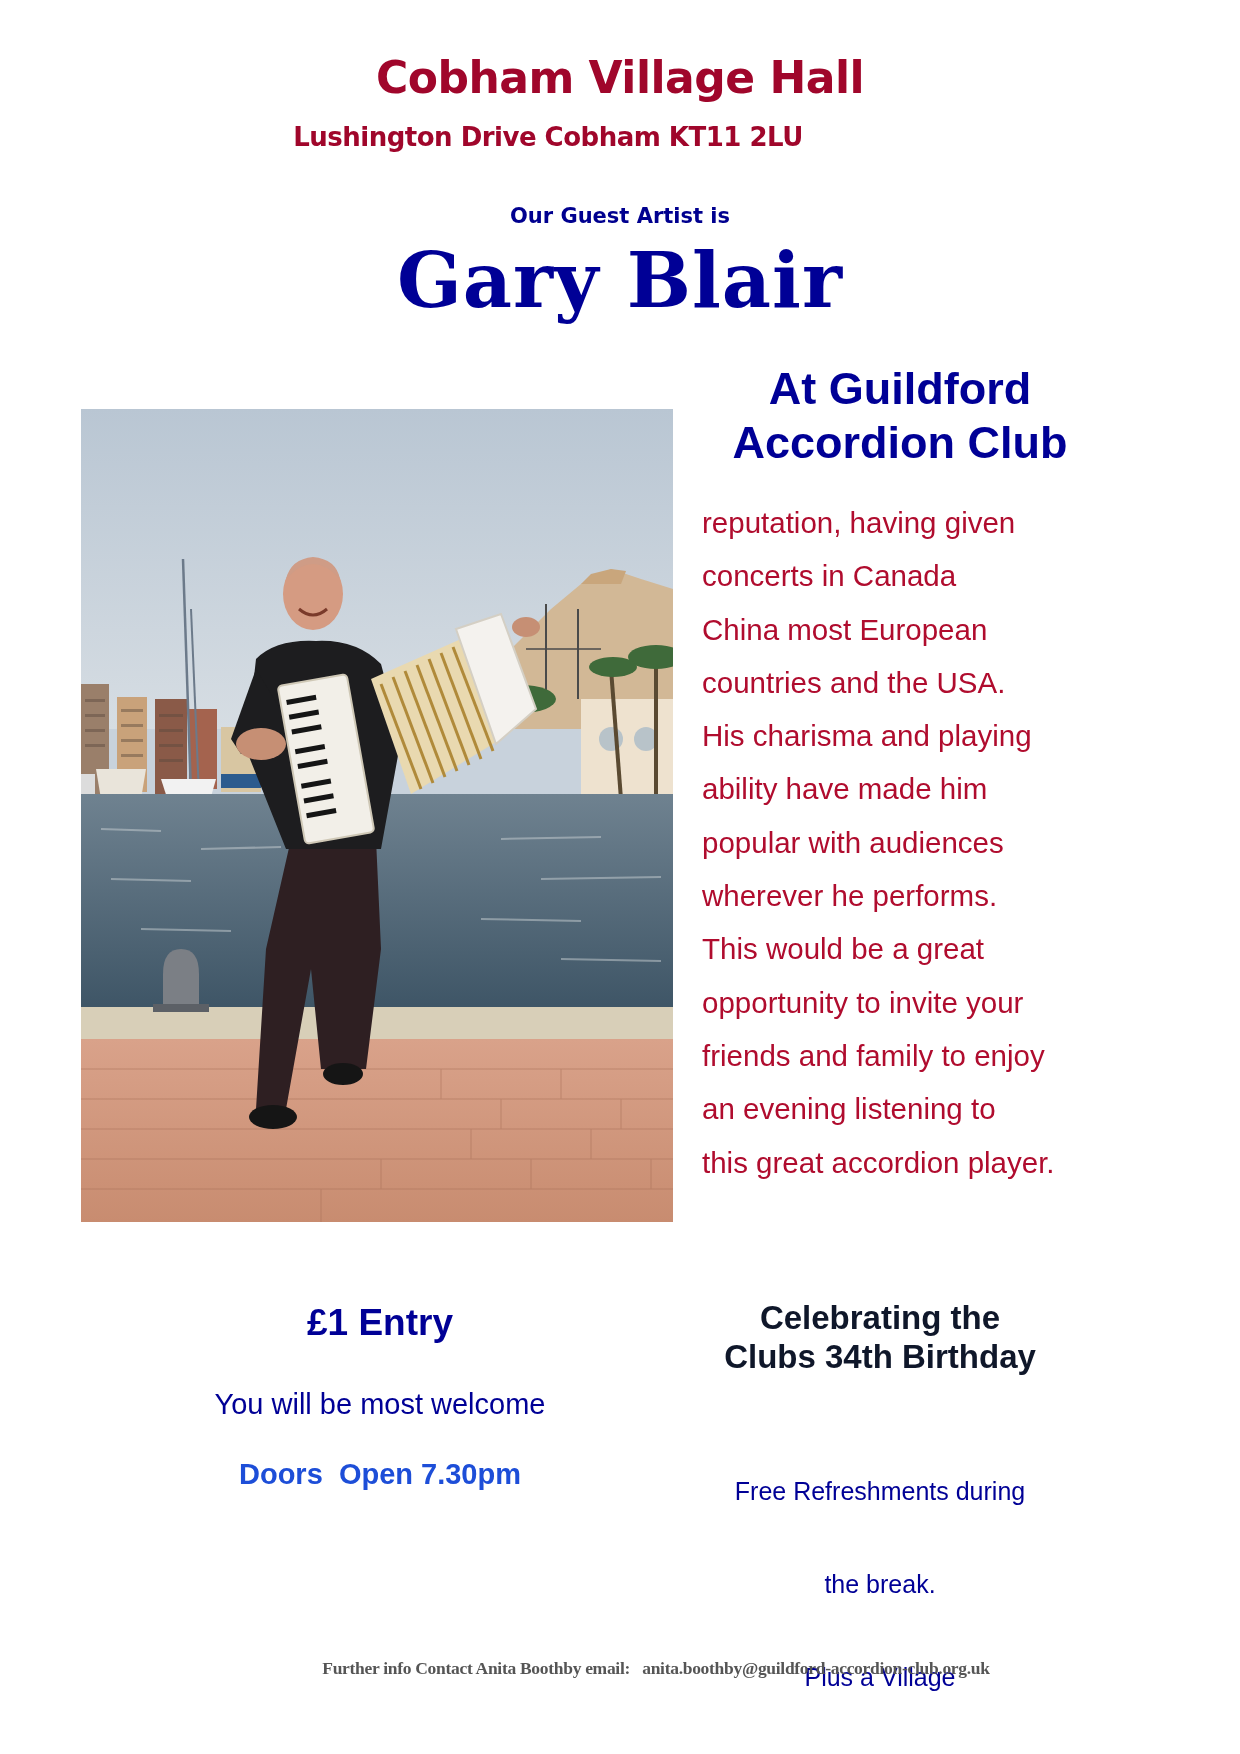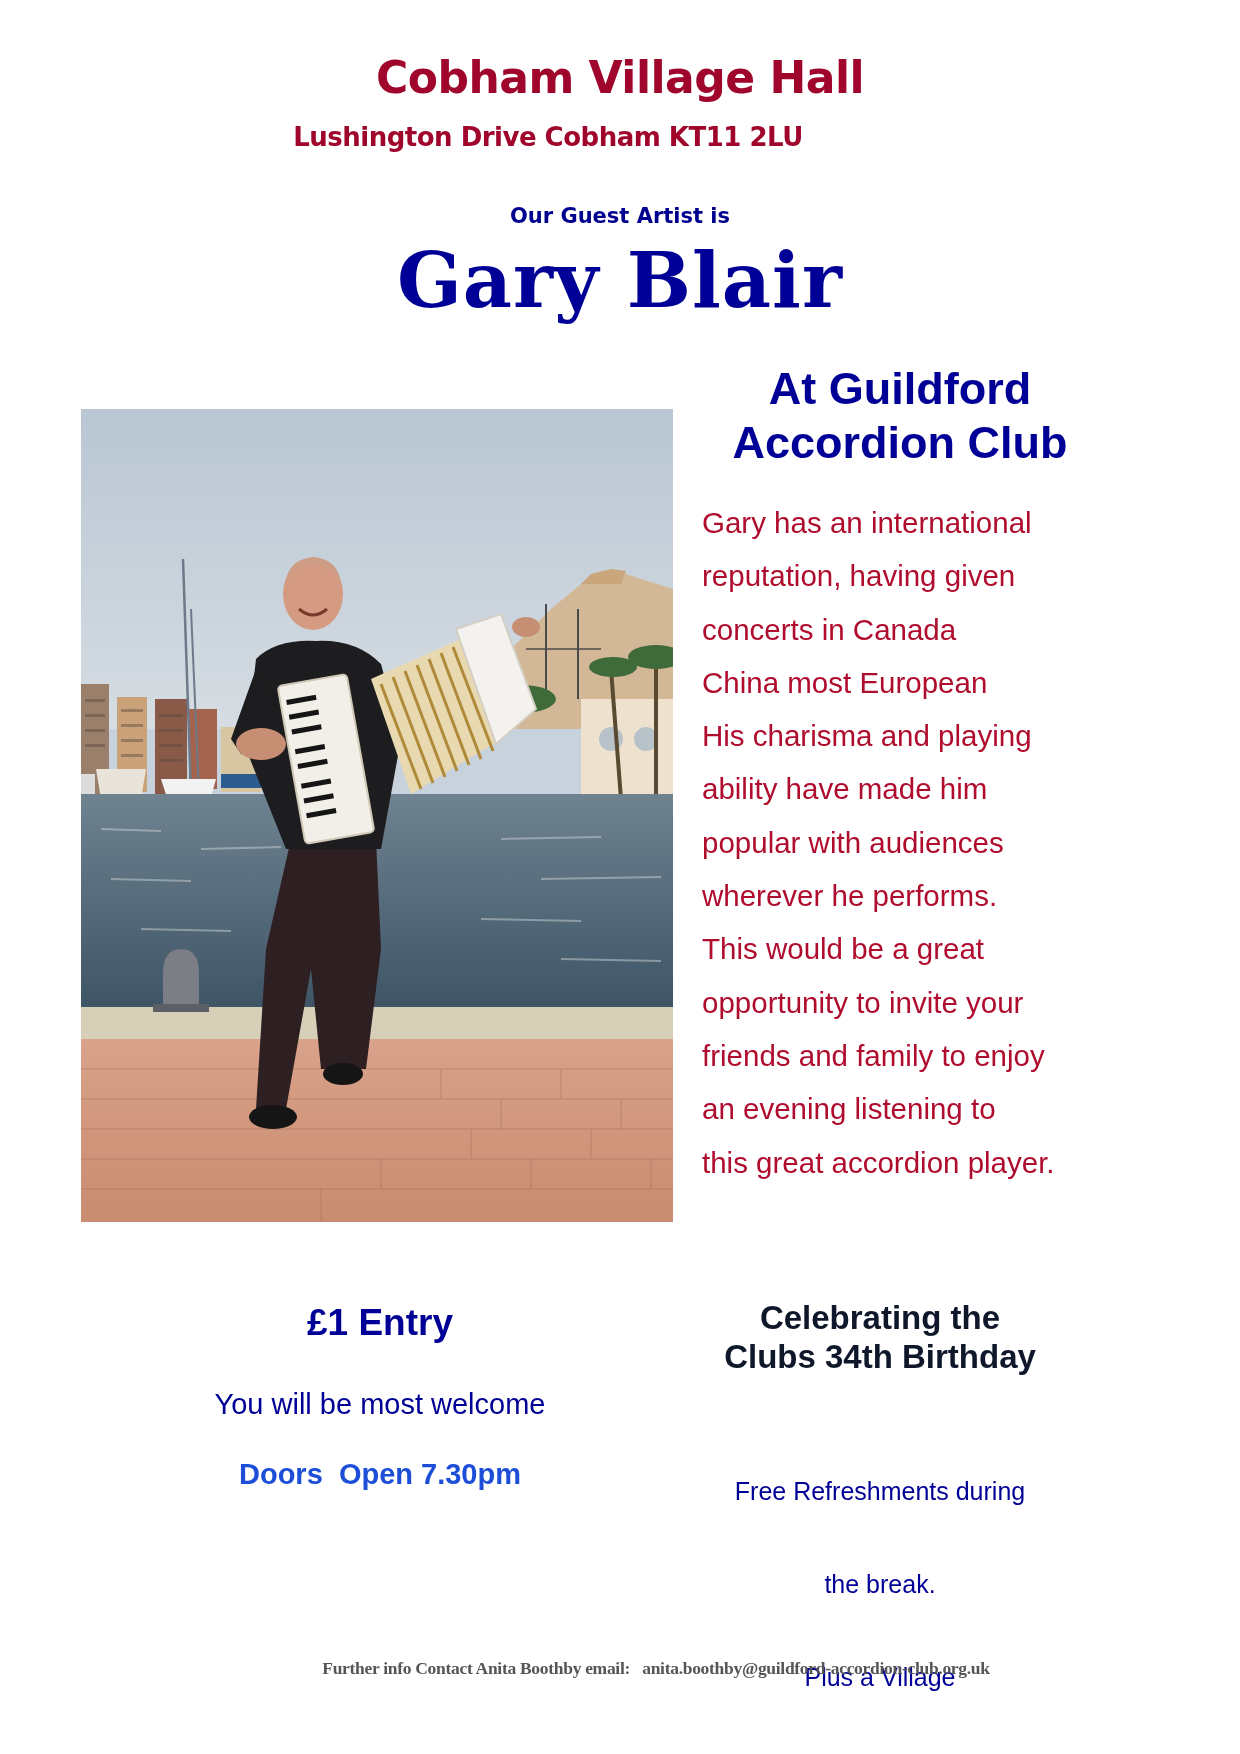--- a/index.html
+++ b/index.html
@@ -179,24 +179,24 @@
     </g>
   </svg>
 </div>
 
 <div class="abs center club-heading">
   <div>At Guildford</div>
   <div>Accordion Club</div>
 </div>
 
 <div class="abs bio">
-  <div>Gary has an international</div>
   <div>reputation, having given</div>
   <div>concerts in Canada</div>
   <div>China most European</div>
+  <div>countries and the USA.</div>
   <div>His charisma and playing</div>
   <div>ability have made him</div>
   <div>popular with audiences</div>
   <div>wherever he performs.</div>
   <div>This would be a great</div>
   <div>opportunity to invite your</div>
   <div>friends and family to enjoy</div>
   <div>an evening listening to</div>
   <div>this great accordion player.</div>
 </div>

